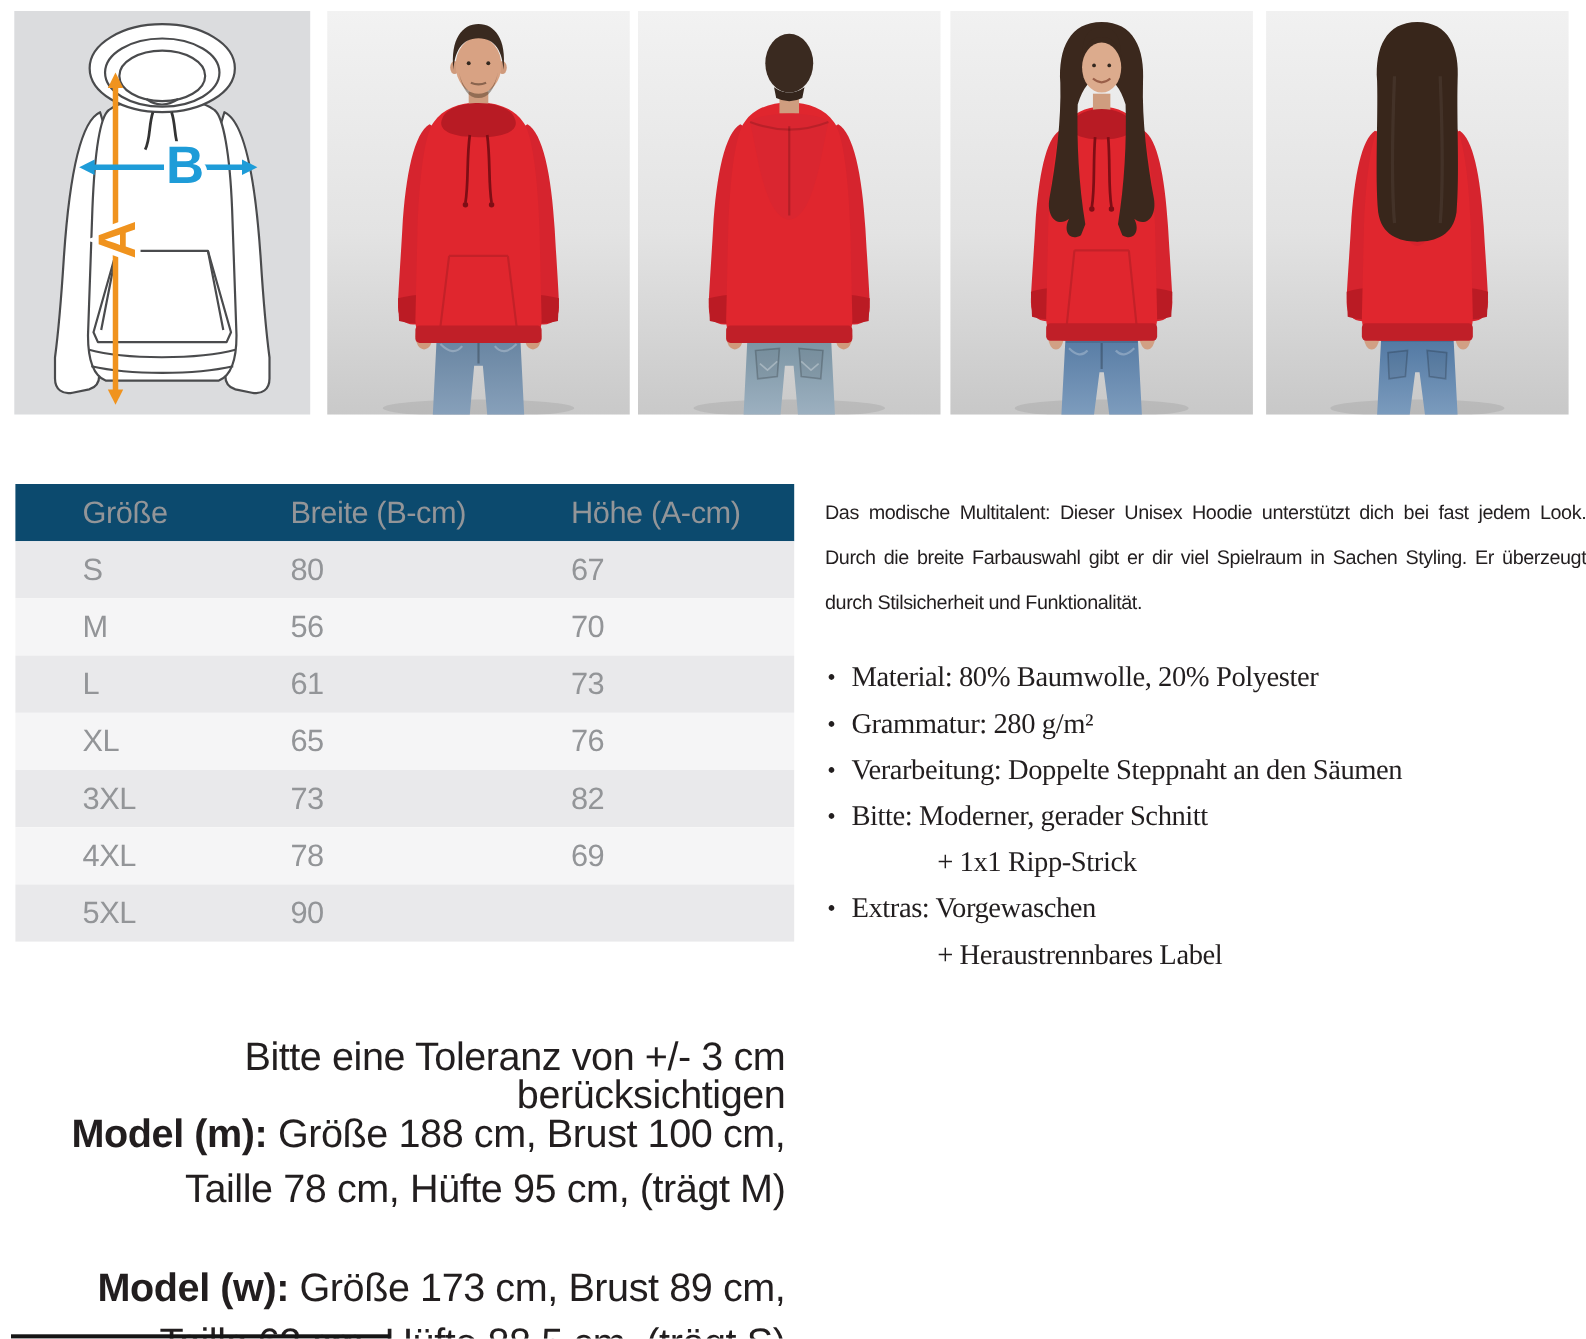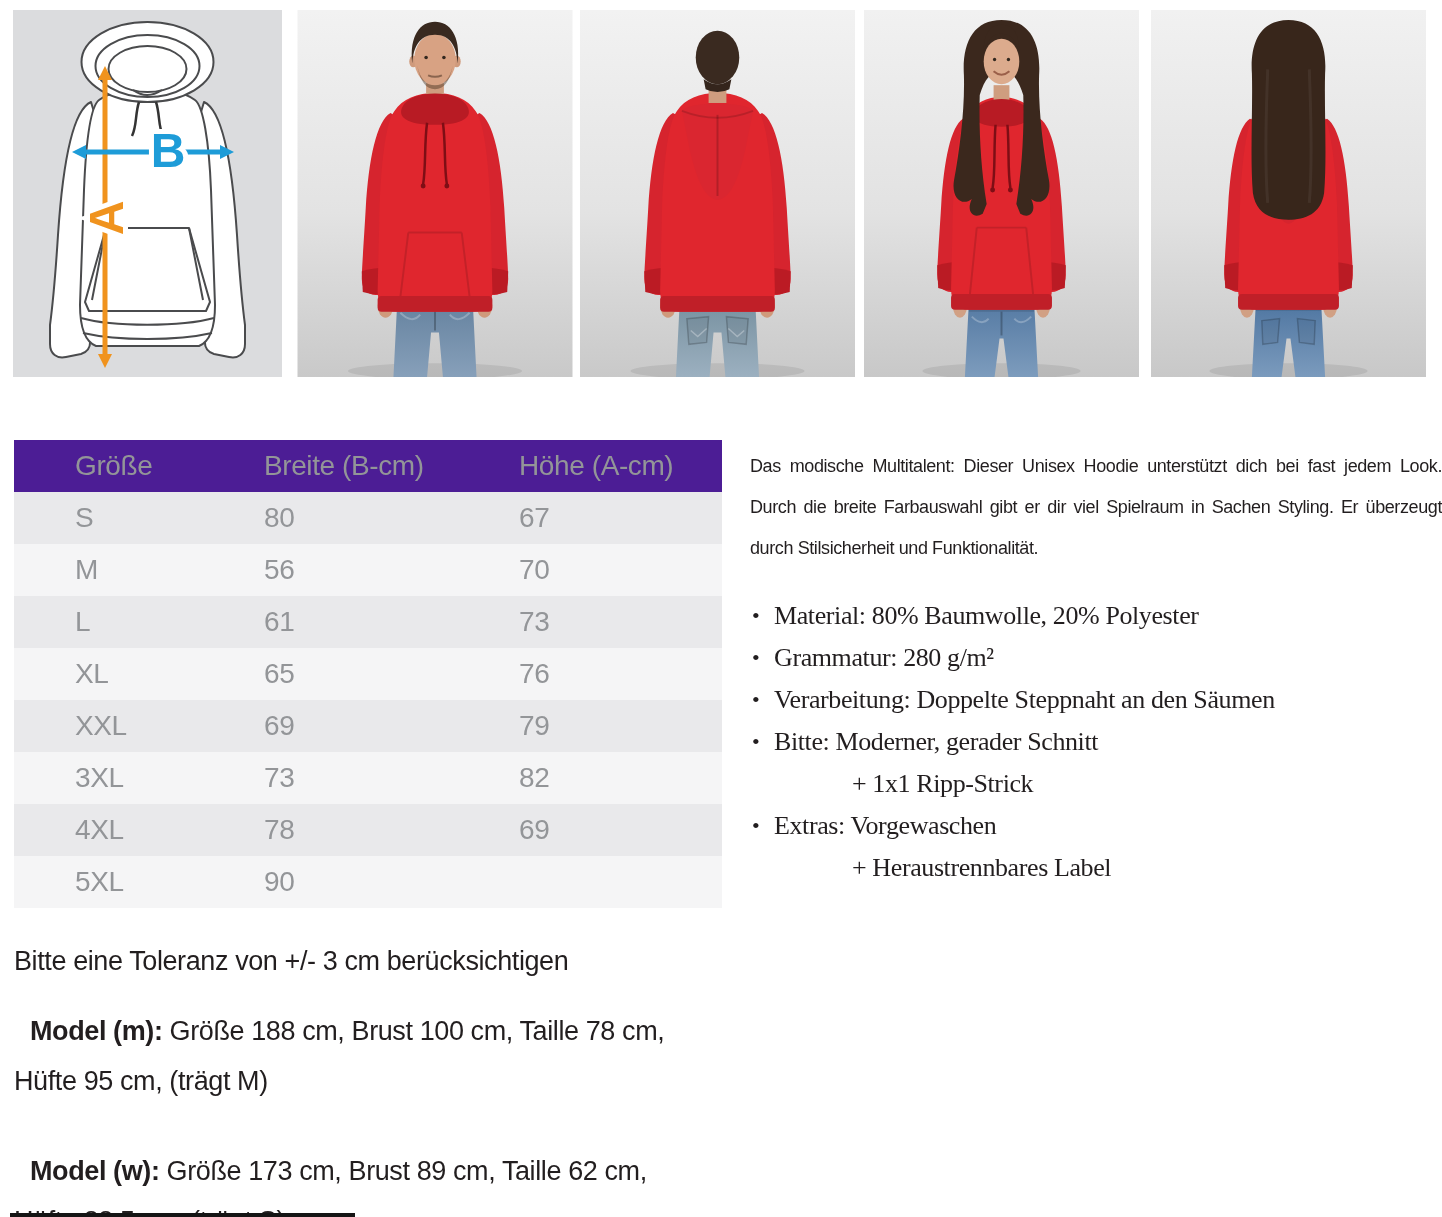--- a/index.html
+++ b/index.html
@@ -10,25 +10,25 @@
   .panel svg{display:block;width:100%;height:100%;}
   #diagram-panel{left:12px;width:271px;}
   #photo-m-front{left:296px;width:278px;}
   #photo-m-back{left:579px;width:277px;}
   #photo-w-front{left:863px;width:277px;}
   #photo-w-back{left:1149px;width:279px;}
   
   #size-table{position:absolute;left:14px;top:440px;width:708px;font-size:28px;color:#939598;}
   .trow{display:grid;grid-template-columns:250px 255px 1fr;align-items:center;height:52px;}
   .trow .c1{padding-left:61px;}
-  .thead{background:#4c1d95;}
+  .thead{background:#0c4a6e;}
   #table-rows .trow:nth-child(odd){background:#e9e9eb;}
   #table-rows .trow:nth-child(even){background:#f5f5f6;}
   
-  .left-text{position:absolute;left:14px;width:700px;font-size:27px;line-height:50px;color:#221e1f;}
+  .left-text{position:absolute;left:14px;width:700px;font-size:36px;line-height:50px;color:#221e1f;text-align:right;}
   #tolerance-note{top:944px;line-height:34px;}
   #model-m{top:1006px;}
   #model-w{top:1146px;}
   .model-label{font-weight:bold;margin-left:16px;}
   
   #description{position:absolute;left:750px;top:446px;width:692px;color:#221e1f;}
   #desc-paragraph{font-size:18px;line-height:41px;text-align:justify;margin:0;}
   #desc-bullets{list-style:none;margin:26px 0 0 0;padding:0;font-size:26px;line-height:42px;}
   #desc-bullets li{position:relative;padding-left:24px;font-family:Liberation Serif, serif;}
   #desc-bullets li::before{content:"\2022";position:absolute;left:2px;top:0;font-size:22px;color:#221e1f;}
@@ -277,25 +277,20 @@
         <span class="c1">L</span>
         <span class="c2">61</span>
         <span class="c3">73</span>
       </div>
       <div class="trow">
         <span class="c1">XL</span>
         <span class="c2">65</span>
         <span class="c3">76</span>
       </div>
       <div class="trow">
-        <span class="c1">XXL</span>
-        <span class="c2">69</span>
-        <span class="c3">79</span>
-      </div>
-      <div class="trow">
         <span class="c1">3XL</span>
         <span class="c2">73</span>
         <span class="c3">82</span>
       </div>
       <div class="trow">
         <span class="c1">4XL</span>
         <span class="c2">78</span>
         <span class="c3">69</span>
       </div>
       <div class="trow">

